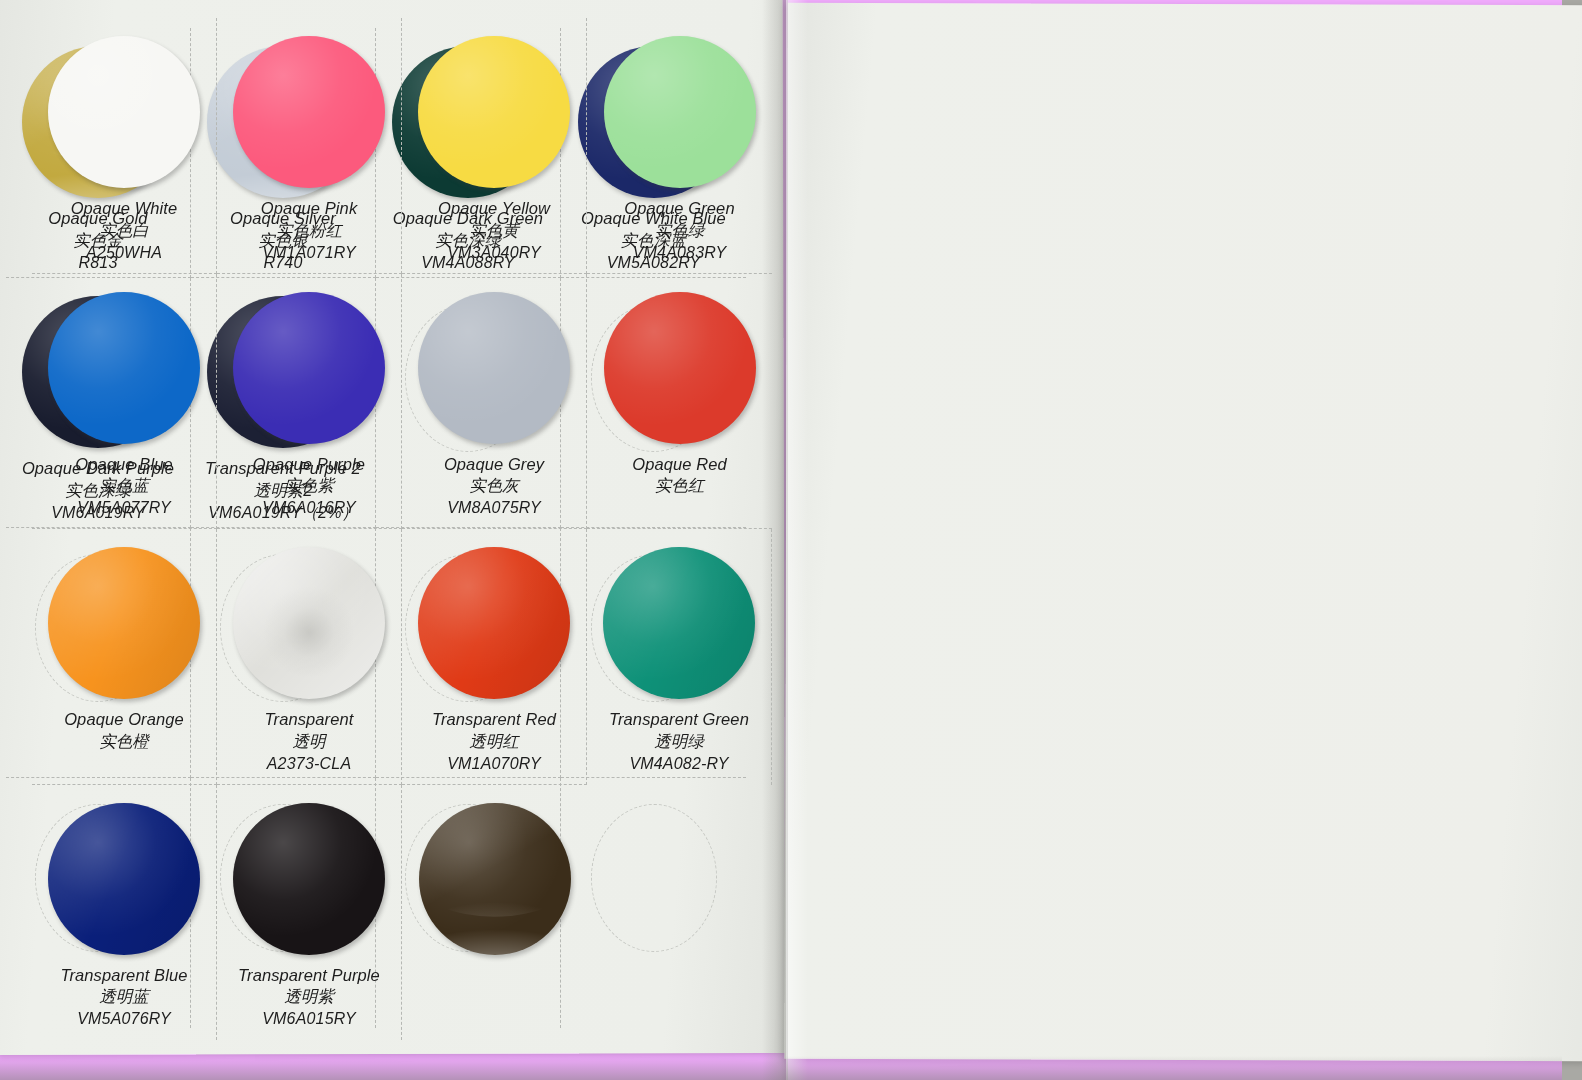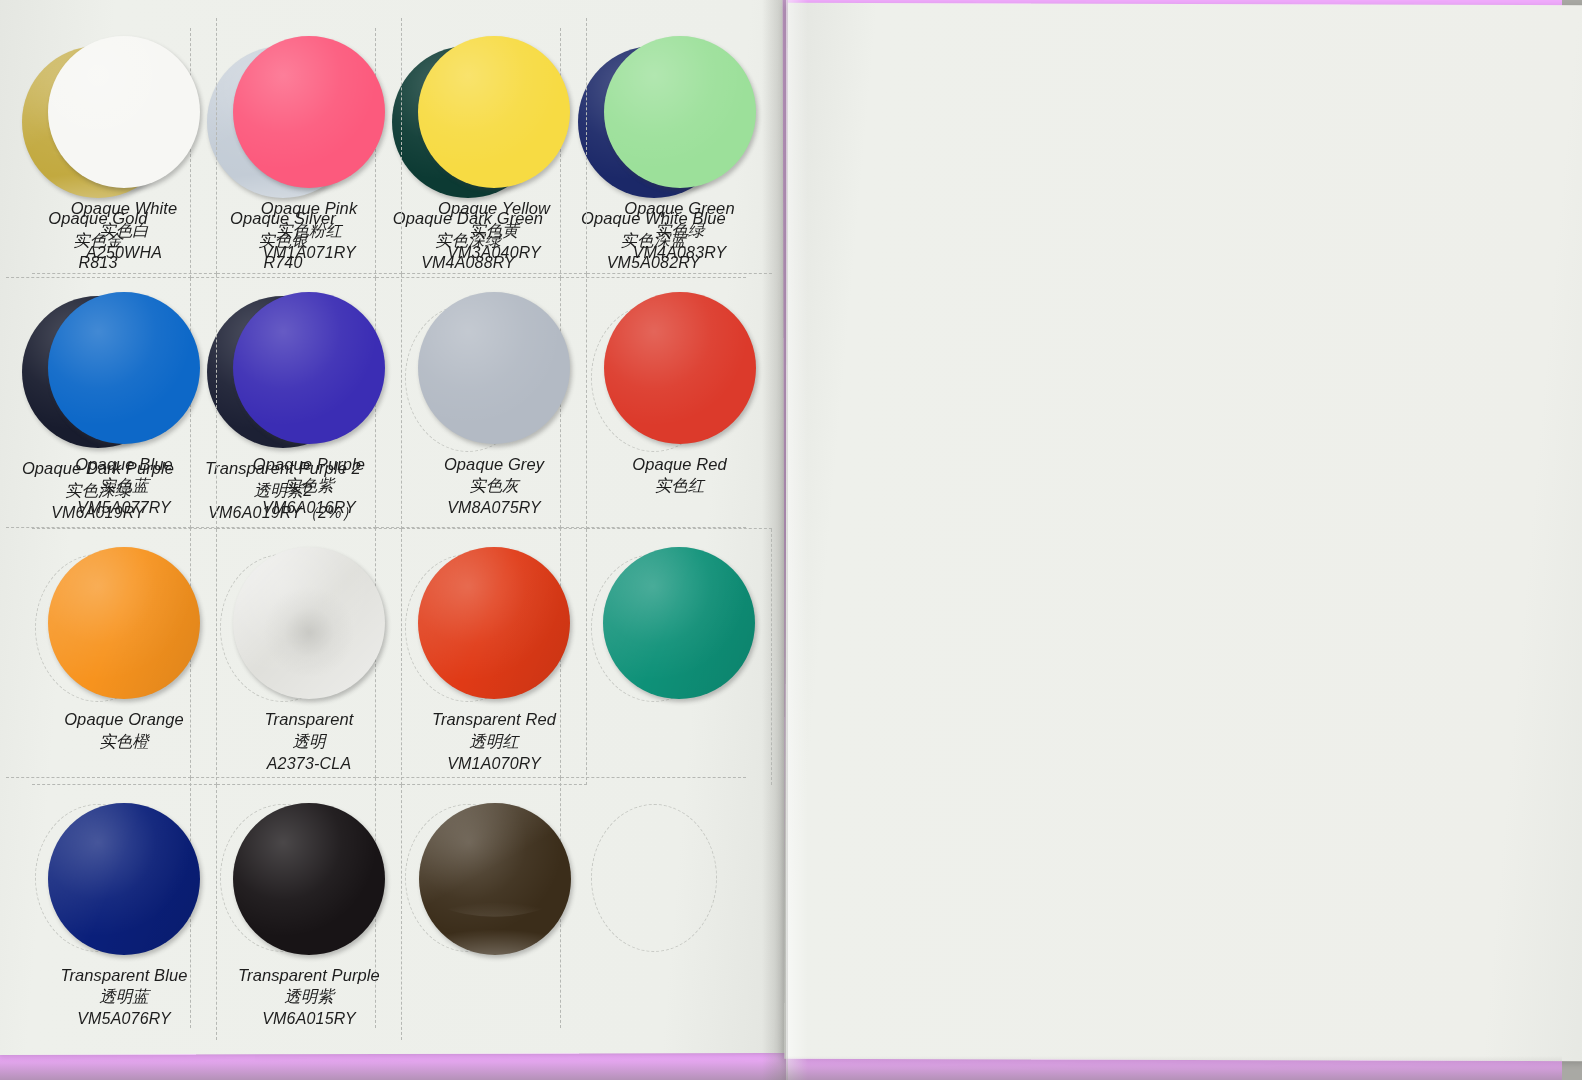--- a/index.html
+++ b/index.html
@@ -355,20 +355,25 @@
         <div class="labels">
           <div class="name-en">Transparent Red</div>
           <div class="name-cn">透明红</div>
           <div class="code">VM1A070RY</div>
         </div>
       </div>
       <div class="cell no-bottom">
         <div class="chip-wrap">
           <div class="chip oval finish-facet" style="background-color: rgb(14, 145, 120);"></div>
         </div>
+        <div class="labels">
+          <div class="name-en">Transparent Green</div>
+          <div class="name-cn">透明绿</div>
+          <div class="code">VM4A082-RY</div>
+        </div>
       </div>
       <div class="cell no-bottom">
         <div class="chip-wrap">
           <div class="chip oval finish-facet" style="background-color: rgb(10, 31, 122);"></div>
         </div>
         <div class="labels">
           <div class="name-en">Transparent Blue</div>
           <div class="name-cn">透明蓝</div>
           <div class="code">VM5A076RY</div>
         </div>

